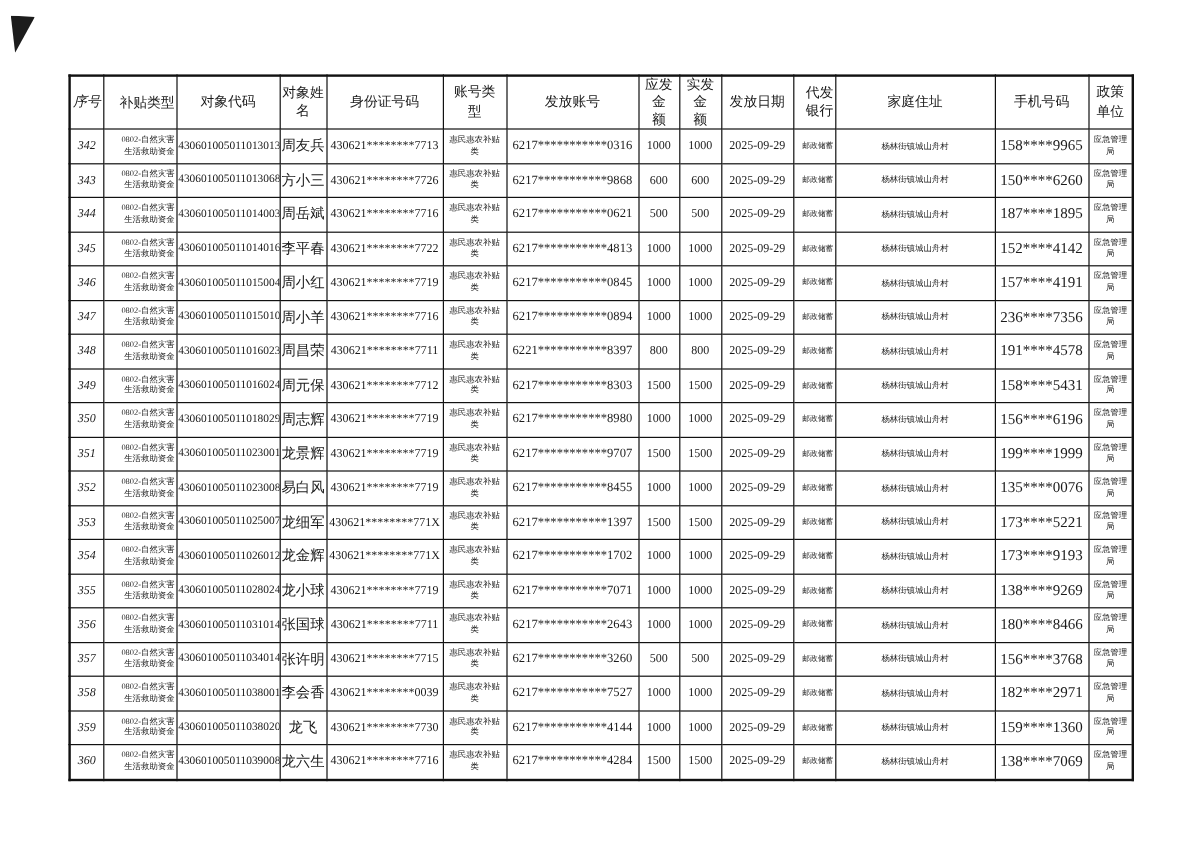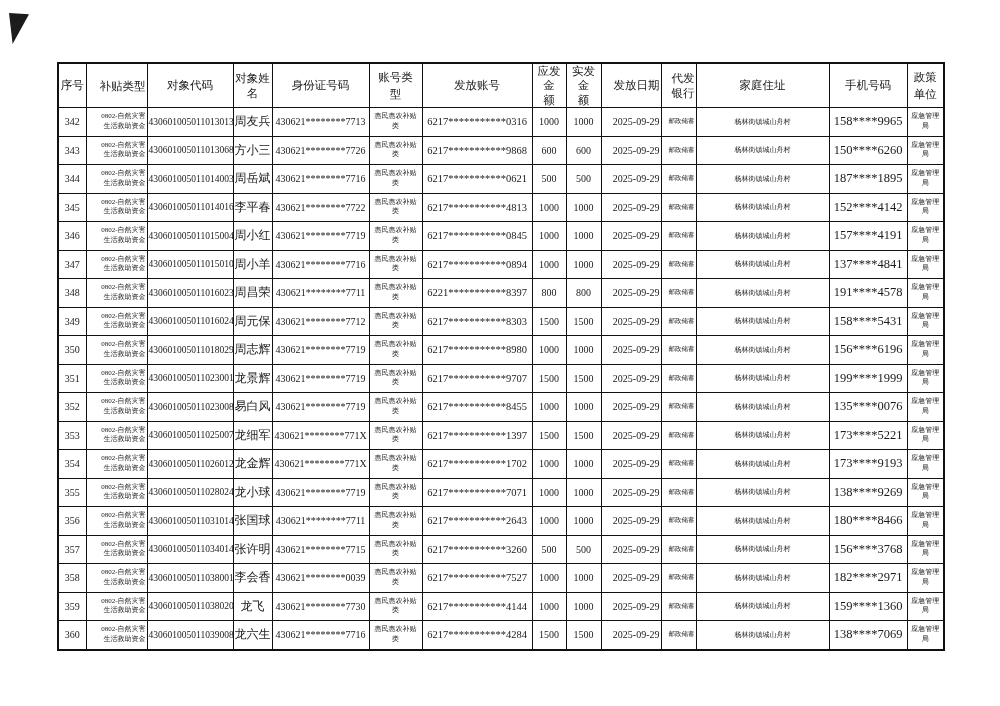--- a/index.html
+++ b/index.html
@@ -23,29 +23,29 @@
     border:1px solid #111;
     text-align:center;vertical-align:middle;
     padding:0 1px;
     white-space:pre-line;
     overflow:hidden;
     font-weight:normal;
   }
   thead th{height:32px;font-size:11.5px;line-height:1.25;}
   tbody td{height:27.5px;}
   
-  .col-0{font-size:10px;}
+  .col-0{font-size:10px;font-style:italic;}
   .col-1{font-size:7px;line-height:1.4;text-align:right;}
   .col-2{font-size:9.5px;white-space:nowrap;}
   .col-3{font-size:12px;margin-top:12px;}
   .col-4{font-size:10px;white-space:nowrap;}
   .col-5{font-size:7px;line-height:1.4;}
   .col-6{font-size:10.5px;white-space:nowrap;margin-left:16px;}
   .col-7,.col-8{font-size:10px;}
-  .col-9{font-size:10px;white-space:nowrap;text-align:right;}
+  .col-9{font-size:10px;white-space:nowrap;}
   .col-10{font-size:6.5px;text-align:right;}
   .col-11{font-size:7px;margin-top:28px;}
   .col-12{font-size:12.5px;white-space:nowrap;}
   .col-13{font-size:7px;line-height:1.4;}
   thead th.col-0,thead th.col-1,thead th.col-2,thead th.col-3,
   thead th.col-4,thead th.col-5,thead th.col-6,thead th.col-7,
   thead th.col-8,thead th.col-9,thead th.col-10,thead th.col-11,
   thead th.col-12,thead th.col-13{font-size:11.5px;}
 </style>
 </head>
@@ -199,21 +199,21 @@
           <td class="col-3">周小羊</td>
           <td class="col-4">430621********7716</td>
           <td class="col-5">惠民惠农补贴
 类</td>
           <td class="col-6">6217***********0894</td>
           <td class="col-7">1000</td>
           <td class="col-8">1000</td>
           <td class="col-9">2025-09-29</td>
           <td class="col-10">邮政储蓄</td>
           <td class="col-11">杨林街镇城山舟村</td>
-          <td class="col-12">137****4841</td>
+          <td class="col-12">236****7356</td>
           <td class="col-13">应急管理
 局</td>
         </tr>
         <tr>
           <td class="col-0">348</td>
           <td class="col-1">0802-自然灾害
 生活救助资金</td>
           <td class="col-2">430601005011016023</td>
           <td class="col-3">周昌荣</td>
           <td class="col-4">430621********7711</td>

